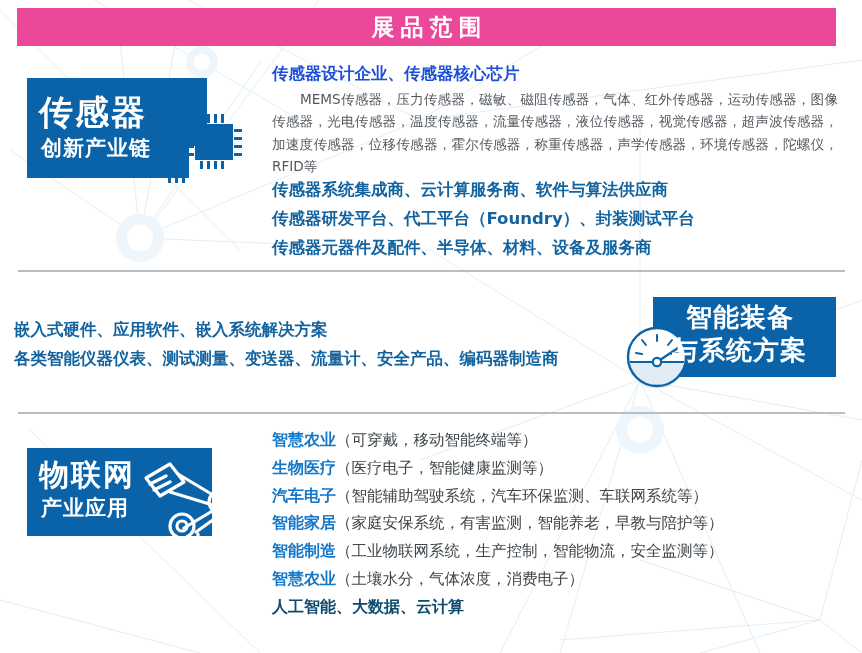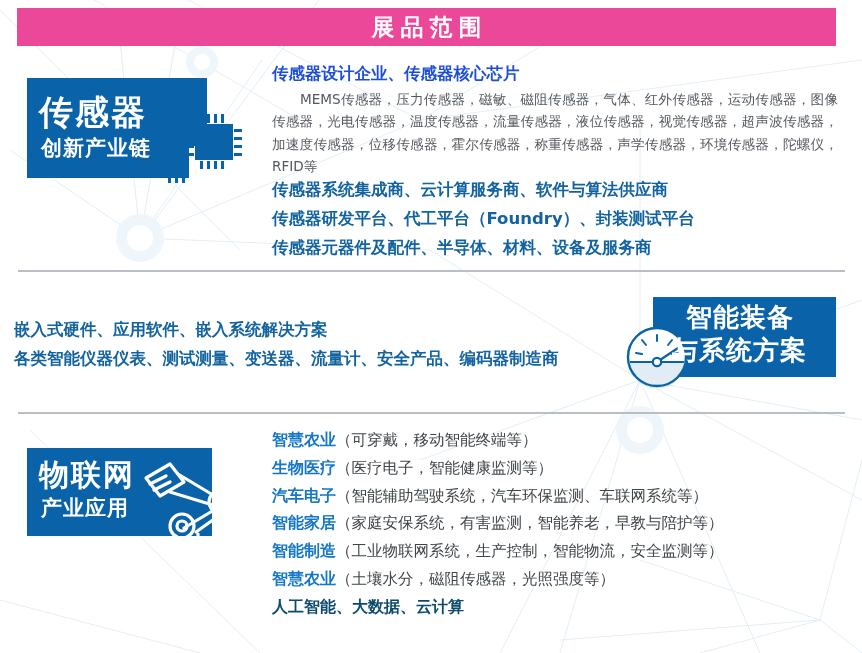--- a/index.html
+++ b/index.html
@@ -288,20 +288,20 @@
     <div class="iot-row">
       <span class="iot-cat">汽车电子</span><span class="iot-desc">（智能辅助驾驶系统，汽车环保监测、车联网系统等）</span>
     </div>
     <div class="iot-row">
       <span class="iot-cat">智能家居</span><span class="iot-desc">（家庭安保系统，有害监测，智能养老，早教与陪护等）</span>
     </div>
     <div class="iot-row">
       <span class="iot-cat">智能制造</span><span class="iot-desc">（工业物联网系统，生产控制，智能物流，安全监测等）</span>
     </div>
     <div class="iot-row">
-      <span class="iot-cat">智慧农业</span><span class="iot-desc">（土壤水分，磁阻传感器，光照强度等）</span>
+      <span class="iot-cat">智慧农业</span><span class="iot-desc">（土壤水分，气体浓度，消费电子）</span>
     </div>
     <div class="iot-row solo">
       <span class="iot-cat">人工智能、大数据、云计算</span><span class="iot-desc"></span>
     </div>
   </div>
 
 </div>
 
 </body></html>

